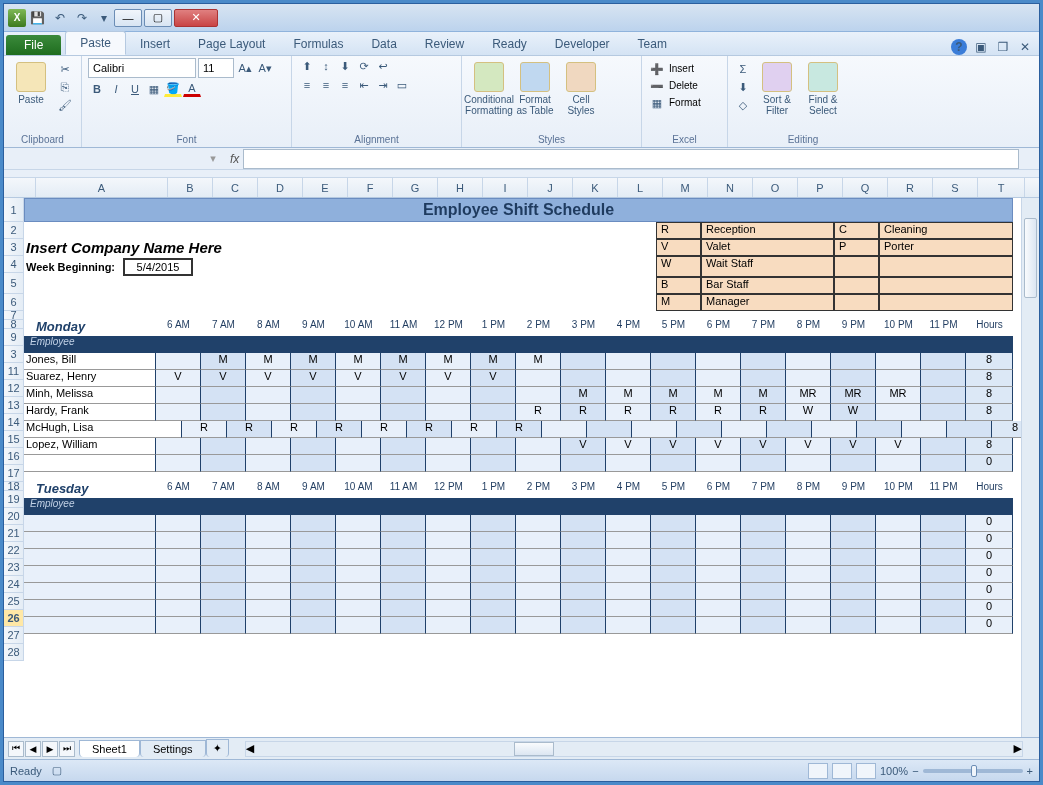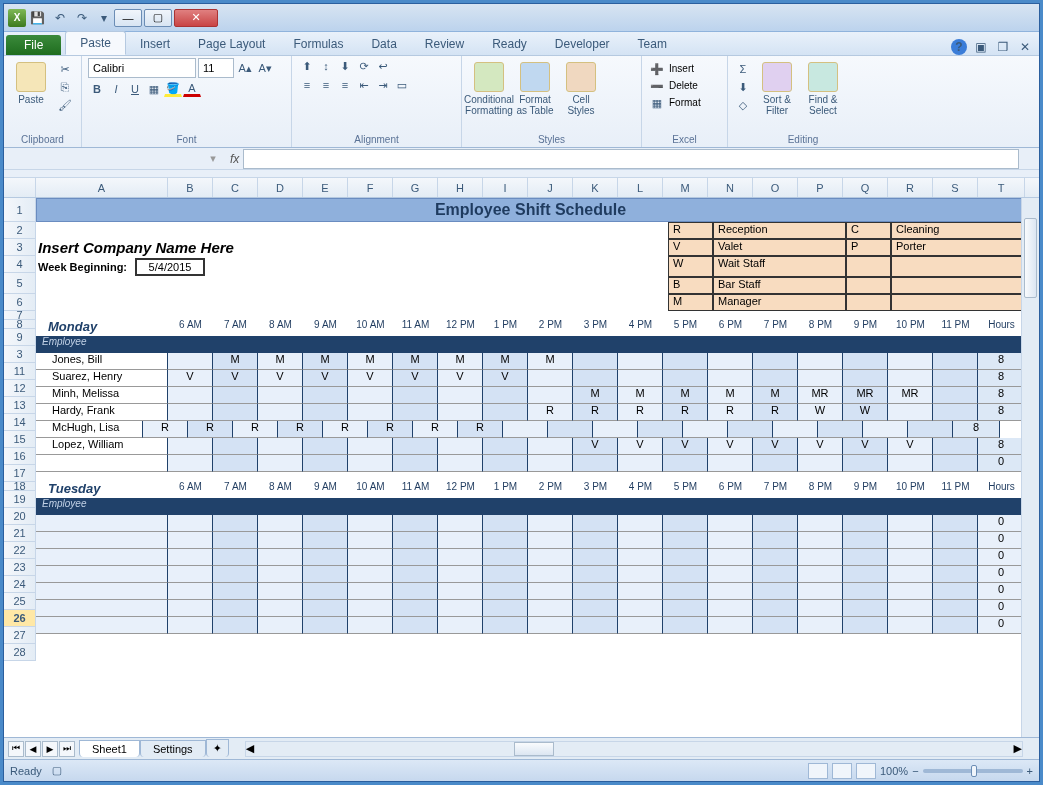--- a/index.html
+++ b/index.html
@@ -67,21 +67,21 @@
 .link { color: #0645ad; text-decoration: underline; font-size: 11px;}
 .copyright { font-size: 11px; text-align: right;}
 .company-name { font-style: italic; font-weight: bold; font-size: 15px;}
 .weeklabel { font-weight: bold;}
 .datebox { border: 2px solid #333; text-align: center; padding: 1px;}
 .legend { border: 1px solid #333; background: #f8dcc0; font-size: 11px; padding: 0 4px;}
 .dayname { color: #fff; font-weight: bold; font-style: italic; font-size: 13px; padding-left: 10px;}
 .timehead { color: #1f3b5f; font-size: 10px; text-align: center; background: #fff;}
 .emphead { background: #20416a; color: #c0d0e5; font-style: italic; font-size: 10px; padding-left: 6px;}
 .emprow .cell { background: #e8f0fa; border-right: 1px solid #20416a; border-bottom: 1px solid #999; text-align: center;}
-.emprow .cell.nm { text-align: left; padding-left: 16px; background:#fff;}
+.emprow .cell.nm { text-align: left; padding-left: 2px; background:#fff;}
 .emprow .cell.alt { background: #d4e2f4;}
 .emprow .cell.hrs { background: #dce8f6; font-weight: normal; text-align:center;}
 .emptyday .cell { background: #e8f0fa; border-right: 1px solid #20416a; border-bottom: 1px solid #999;}
 .emptyday .cell.alt { background: #d4e2f4;}
 .emptyday .cell.hrs { text-align:center;}
 
 
 .sheettabs { height: 22px; background: #e3ecf5; border-top: 1px solid #9fb8d6; display: flex; align-items: center; font-size: 11px;}
 .navset { display:flex; gap:1px; padding: 0 4px;}
 .navset .nb { width:16px; height:16px; border:1px solid #abc; background:#f4f7fb; font-size:9px; display:flex;align-items:center;justify-content:center; cursor:pointer;}
@@ -481,21 +481,21 @@
               <div class="cell  alt" style="width: 45px;">R</div>
               <div class="cell " style="width: 45px;">R</div>
               <div class="cell  alt" style="width: 45px;">R</div>
               <div class="cell " style="width: 45px;">W</div>
               <div class="cell  alt" style="width: 45px;">W</div>
               <div class="cell " style="width: 45px;"></div>
               <div class="cell  alt" style="width: 45px;"></div>
               <div class="cell hrs" style="width: 47px;">8</div>
             </div>
             <div class="cellrow emprow" style="height: 17px;">
-              <div class="cell nm" style="width: 107px;">McHugh, Lisa</div>
+              <div class="cell nm" style="width: 158px;">McHugh, Lisa</div>
               <div class="cell " style="width: 45px;">R</div>
               <div class="cell  alt" style="width: 45px;">R</div>
               <div class="cell " style="width: 45px;">R</div>
               <div class="cell  alt" style="width: 45px;">R</div>
               <div class="cell " style="width: 45px;">R</div>
               <div class="cell  alt" style="width: 45px;">R</div>
               <div class="cell " style="width: 45px;">R</div>
               <div class="cell  alt" style="width: 45px;">R</div>
               <div class="cell " style="width: 45px;"></div>
               <div class="cell  alt" style="width: 45px;"></div>

